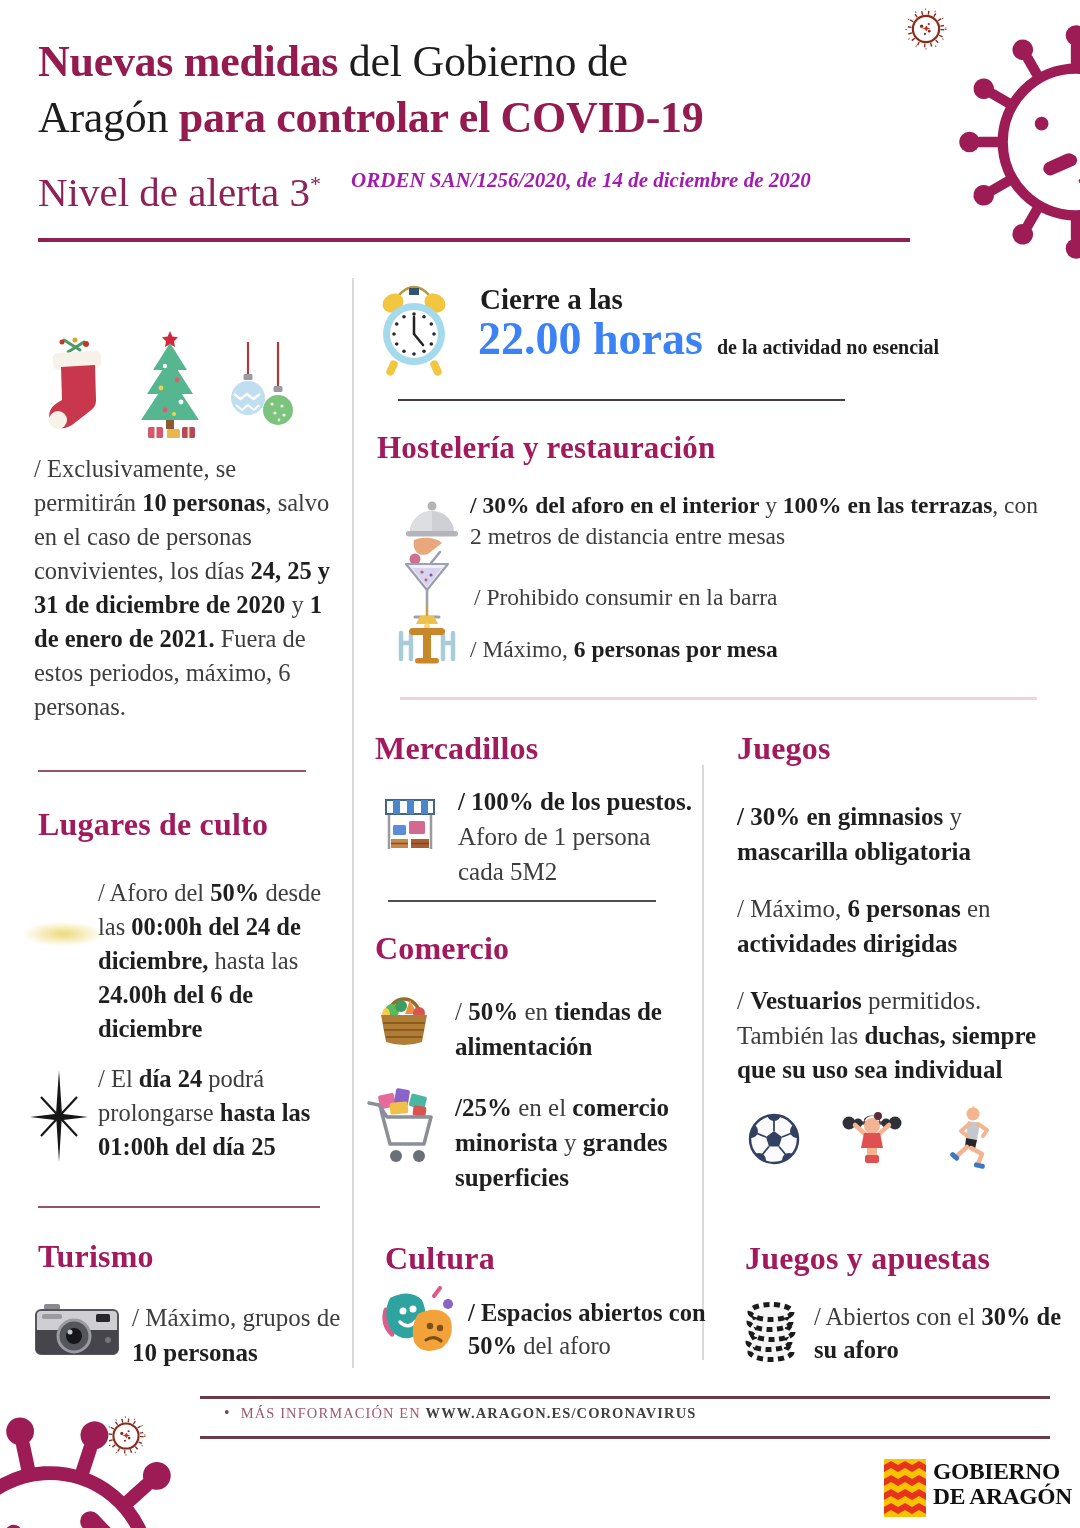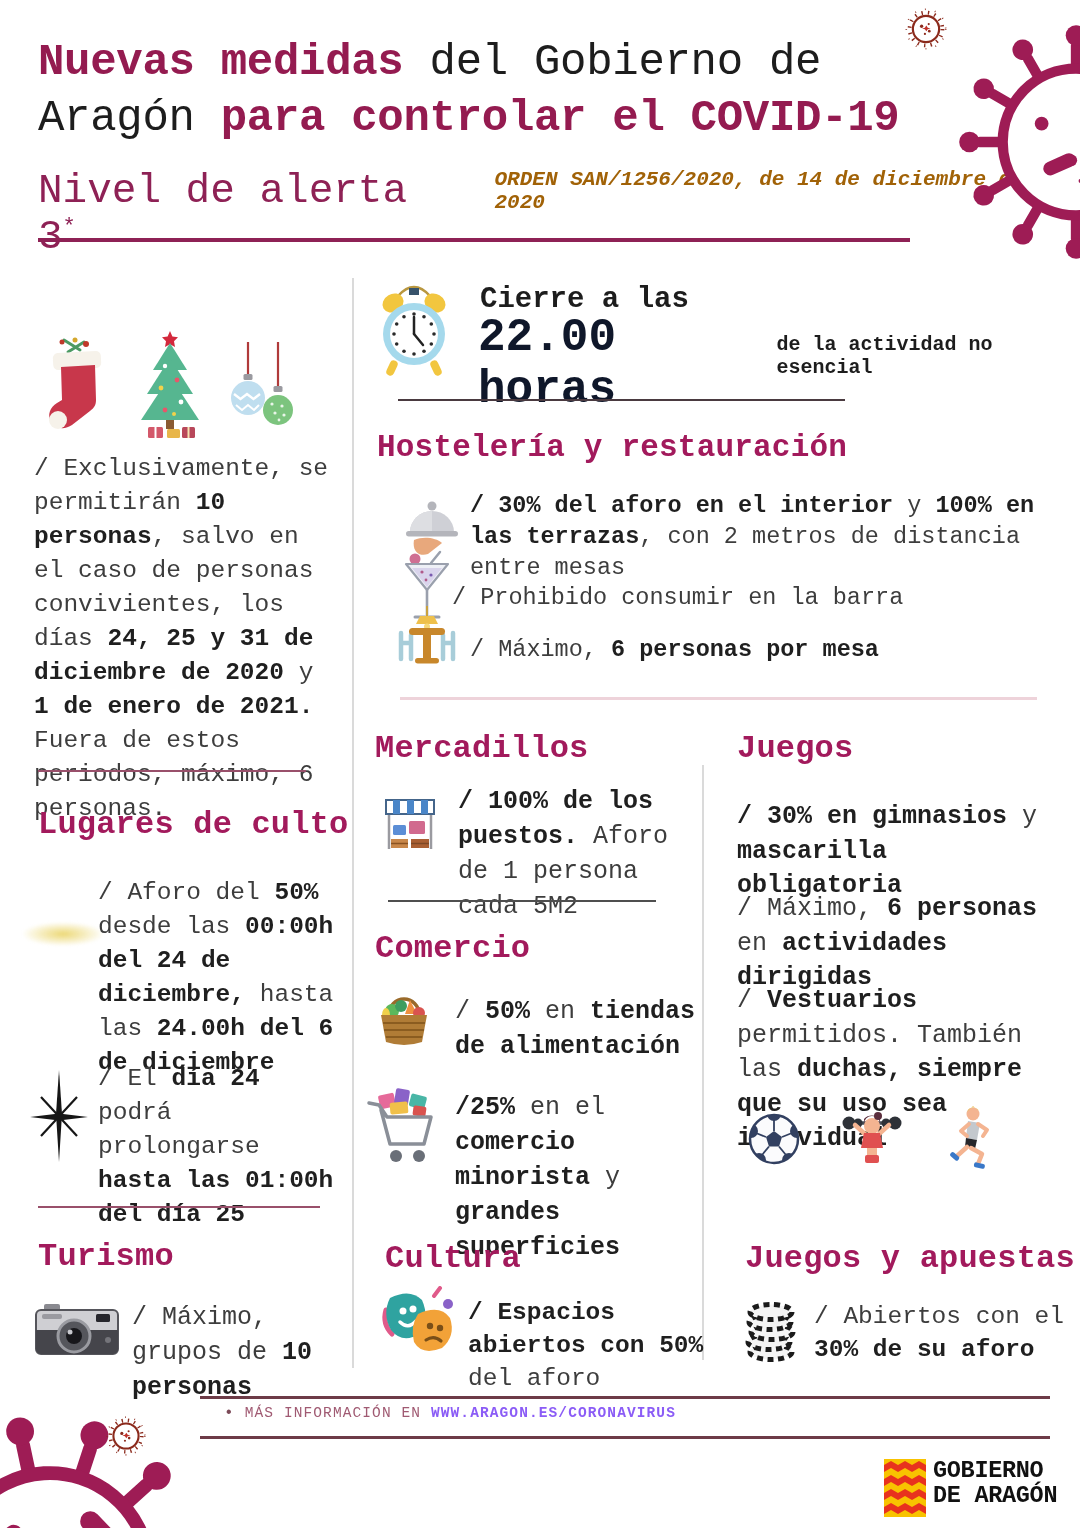--- a/index.html
+++ b/index.html
@@ -1,52 +1,52 @@
 <!DOCTYPE html>
 <html><head>
 <meta charset="utf-8">
 <style>
   * { margin:0; padding:0; box-sizing:border-box; }
   html,body { background:#ffffff; }
   .page {
     position:relative; width:1080px; height:1528px; background:#fff;
-    overflow:hidden; font-family:Liberation Mono, monospace; color:#3d3d3d;padding-left:45px;
+    overflow:hidden; font-family:Liberation Serif, serif; color:#3d3d3d;padding-left:45px;
   }
   .abs { position:absolute; }
   
   .title { position:absolute; left:38px; top:34px; font-size:44px; line-height:56px; color:#1d1d1d; font-weight:500; letter-spacing:-0.3px;}
   .title b { color:#941b50; font-weight:700; }
   .alert-row { position:absolute; left:38px; top:168px; display:flex; align-items:flex-start; gap:30px; }
   .alert { font-size:41px; color:#8e2155; font-weight:400; }
   .alert sup { font-size:22px; }
-  .order { font-size:21px; font-style:italic; font-weight:700; color:#a16207; }
+  .order { font-size:21px; font-style:italic; font-weight:700; color:#a21caf; }
   .rule-main { position:absolute; left:38px; top:238px; width:872px; height:4px; background:#8e2155; }
   
   .vdiv { position:absolute; width:2px; background:#dadada; }
   .hdiv { position:absolute; height:2px; }
   
   .sec-title { position:absolute; font-weight:700; color:#a21a5c; font-size:32px; letter-spacing:.2px; }
   .body-text { position:absolute; font-size:24.5px; line-height:34px; color:#3d3d3d; }
   .body-text b { color:#1f1f1f; font-weight:700; }
   .host-text { font-size:23.5px; line-height:31px; }
   .dep-text { font-size:25px; line-height:34.5px; }
   
   .cierre-prefix { position:absolute; left:480px; top:283px; font-size:29px; font-weight:700; color:#1d1d1d; }
   .time-row { position:absolute; left:478px; top:312px; display:flex; align-items:baseline; gap:14px; }
-  .time-big { font-size:46px; font-weight:700; color:#0f172a; }
+  .time-big { font-size:46px; font-weight:700; color:#3b82f6; }
   .time-suffix { font-size:20px; font-weight:700; color:#1d1d1d; }
   
   .xmas-row { position:absolute; left:38px; top:330px; display:flex; gap:18px; align-items:flex-end; }
   .glow { position:absolute; left:22px; top:922px; width:82px; height:24px; border-radius:50%;
           background:radial-gradient(closest-side, rgba(235,214,110,0.95), rgba(255,252,235,0)); filter:blur(1.5px); }
   
   .fline { position:absolute; left:200px; width:850px; height:3px; background:#6d3b47; }
   .f-info { position:absolute; left:224px; top:1404px; display:flex; align-items:center; gap:10px;
             font-size:14.5px; letter-spacing:1.1px; color:#a05a72; }
-  .f-info b { color:#8b5cf6; font-weight:700; }
+  .f-info b { color:#404040; font-weight:700; }
   .f-bullet { font-size:16px; color:#7c4a58; }
   .logo { position:absolute; left:884px; top:1459px; display:flex; gap:7px; align-items:flex-start; }
   .logo-text { font-weight:700; font-size:23.5px; line-height:24.5px; color:#111; letter-spacing:-0.3px; }
 </style>
 </head>
 <body>
 
 <svg width="0" height="0" style="position:absolute">
   <defs>
     <g id="vb-spike">
@@ -242,21 +242,21 @@
     <line x1="31" y1="13" x2="40" y2="2" stroke="#9aa0ad" stroke-width="2.5" stroke-linecap="round"></line>
     <circle cx="15" cy="9" r="5.5" fill="#cf6f93"></circle>
     <path d="M6,14 H48 L27,40 Z" fill="#eef0f6" stroke="#9aa0ad" stroke-width="2.2" stroke-linejoin="round"></path>
     <path d="M12,18 H42 L27,37 Z" fill="#d9d4ec"></path>
     <circle cx="22" cy="22" r="1.6" fill="#b05a8a"></circle>
       <circle cx="31" cy="25" r="1.6" fill="#7a5ab0"></circle>
       <circle cx="26" cy="30" r="1.4" fill="#b05a8a"></circle>
     <line x1="27" y1="40" x2="27" y2="65" stroke="#9aa0ad" stroke-width="2.6"></line>
     <line x1="15" y1="67" x2="39" y2="67" stroke="#9aa0ad" stroke-width="3" stroke-linecap="round"></line>
   </svg>
-  <div class="body-text host-text" style="left:452px;top:582px;width:585px">/ Prohibido consumir en la barra</div>
+  <div class="body-text host-text" style="left:474px;top:582px;width:585px">/ Prohibido consumir en la barra</div>
   <svg class="abs" style="left:392px;top:606px;width:70px;height:66px" viewBox="0 0 70 66">
     <line x1="35" y1="0" x2="35" y2="10" stroke="#c9a23f" stroke-width="2"></line>
     <polygon points="28,10 42,10 46,18 24,18" fill="#eec04c"></polygon>
     <circle cx="35" cy="20.5" r="3" fill="#f6d87a"></circle>
     <g stroke="#a8cdd9" stroke-width="4.5" stroke-linecap="round" fill="none">
       <path d="M9,27 V53 M9,37 H19 M19,29 V53"></path>
       <path d="M61,27 V53 M61,37 H51 M51,29 V53"></path>
     </g>
     <rect x="17" y="22" width="36" height="7" rx="3.5" fill="#c8872b"></rect>
     <rect x="31" y="29" width="8" height="24" fill="#c8872b"></rect>

